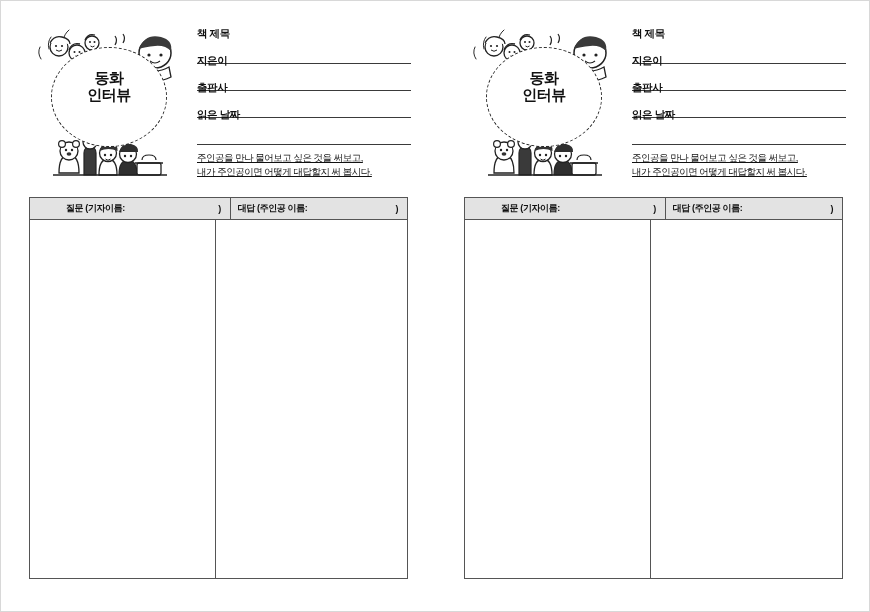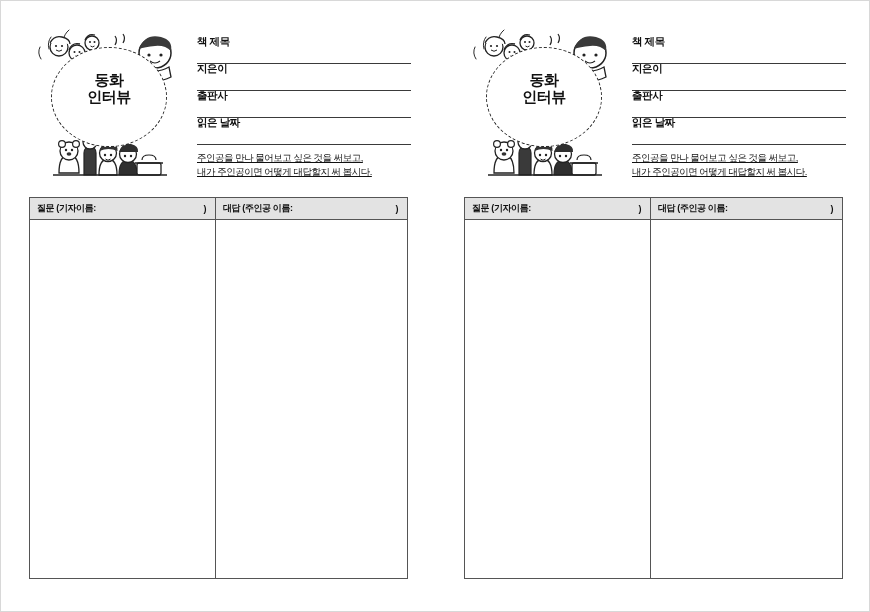--- a/index.html
+++ b/index.html
@@ -38,20 +38,21 @@
     top: 22px;
     width: 382px;
     height: 160px;
   }
   .badge {
     position: absolute;
     left: 0;
     top: 0;
     width: 160px;
     height: 160px;
+    font-family: Liberation Mono, monospace;
   }
   .badge .oval {
     position: absolute;
     left: 22px;
     top: 24px;
     width: 116px;
     height: 100px;
     border: 1.4px dashed #2b2b2b;
     border-radius: 50%;
     box-sizing: border-box;
@@ -79,21 +80,21 @@
     top: 14px;
     width: 214px;
   }
   .field {
     position: relative;
     height: 27px;
   }
   .field-label {
     position: absolute;
     left: 0;
-    bottom: 15px;
+    bottom: 23px;
     font-size: 10.5px;
     font-weight: bold;
     letter-spacing: -0.4px;
     color: #111;
   }
   .field-rule {
     position: absolute;
     left: 0;
     right: 0;
     bottom: 0;
@@ -135,21 +136,21 @@
     position: relative;
     display: flex;
     align-items: center;
     font-size: 9px;
     font-weight: bold;
     letter-spacing: -0.4px;
     color: #111;
     padding: 0 7px;
     box-sizing: border-box;
   }
-  .th.col-q { width: 186px; border-right: 1px solid #555; }
+  .th.col-q { width: 186px; border-right: 1px solid #555; margin-left: 29px; }
   .th.col-a { width: 191px; }
   .th .paren {
     position: absolute;
     right: 9px;
     top: 50%;
     transform: translateY(-50%);
     font-size: 9px;
     font-weight: bold;
   }
   .table-body {

